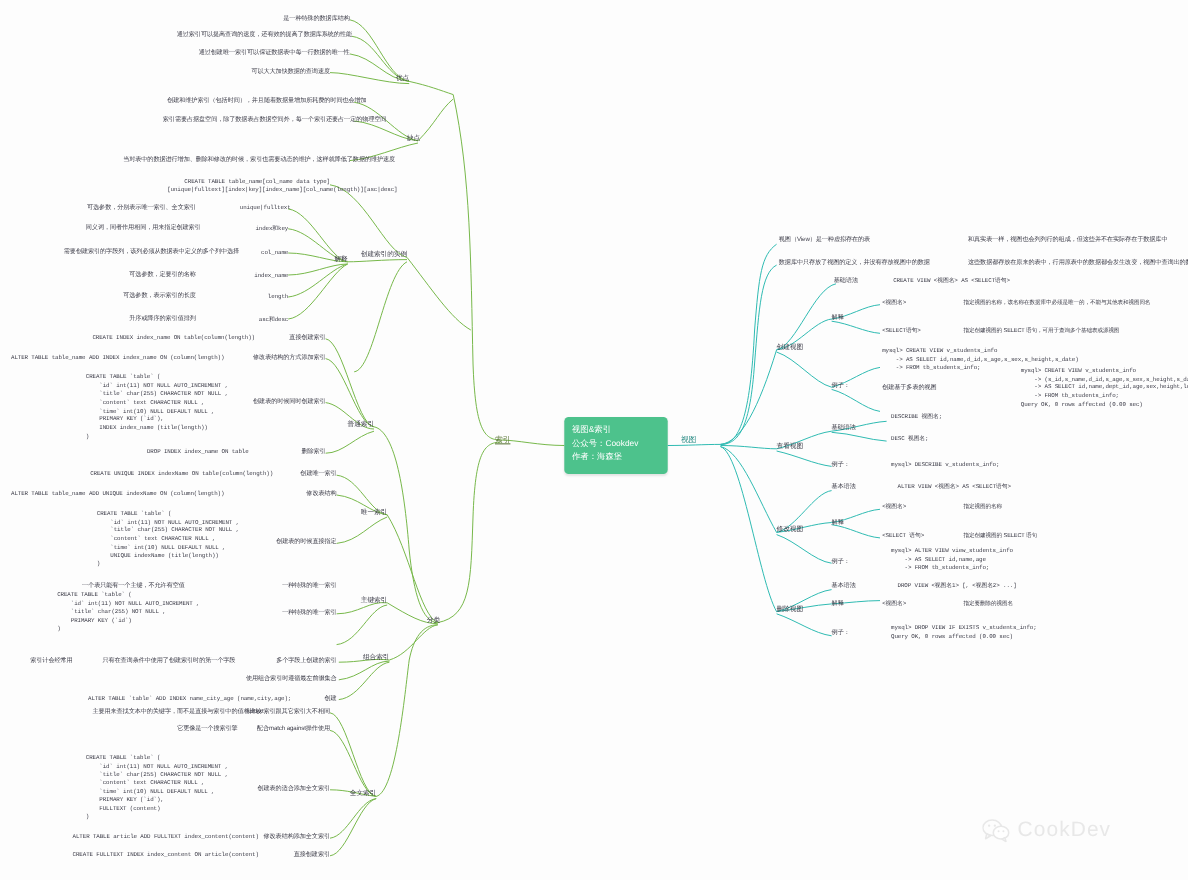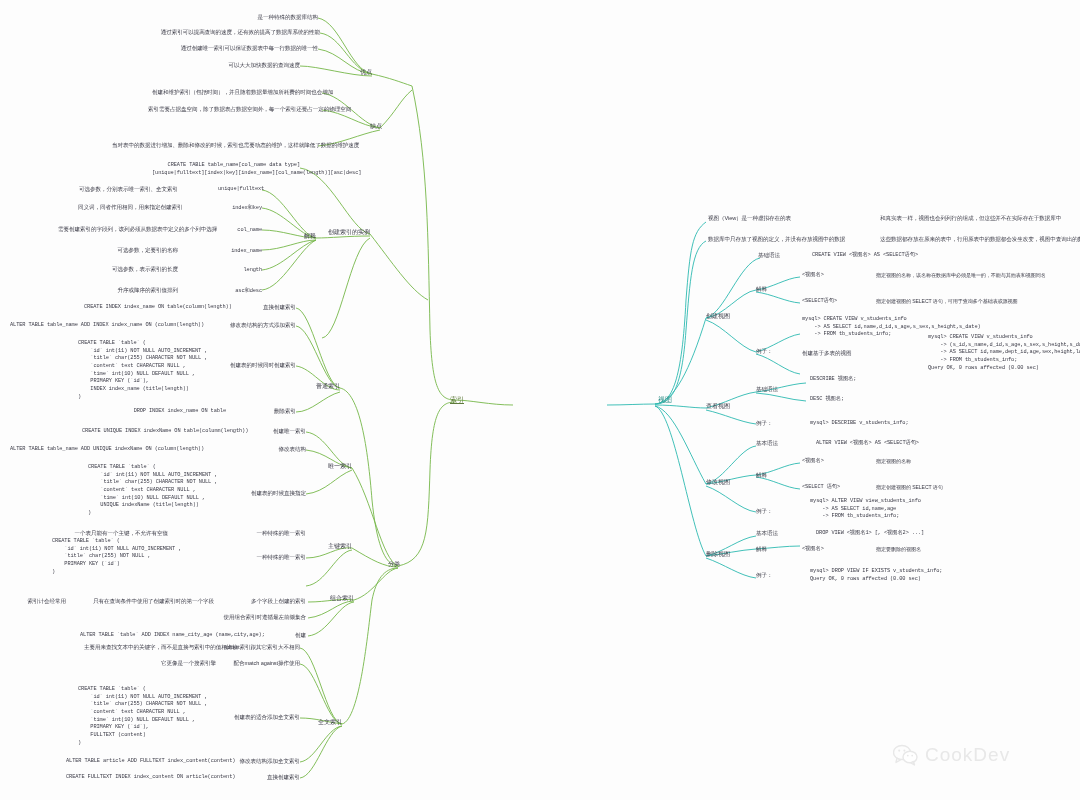--- a/index.html
+++ b/index.html
@@ -161,23 +161,26 @@
       <path d="M756 475 C 772 473, 786 464, 800 463"></path>
       <path d="M756 477 C 772 479, 786 488, 800 489"></path>
 
       <path d="M706 556 C 724 552, 740 538, 756 536"></path>
       <path d="M706 556 C 724 554, 740 550, 756 549"></path>
       <path d="M706 558 C 724 564, 740 576, 756 578"></path>
       <path d="M756 549 C 772 548, 786 546, 800 546"></path>
     </g>
   </svg>
 
+  <div class="root">视图&amp;索引
+公众号：Cookdev
+作者：海森堡</div>
 
   <div class="node t7 left-t" style="left:442px; top:396px; width:22px; color:#5f7a3c;text-decoration:underline;">索引</div>
-  <div class="node t7 right-t" style="left:658px; top:396px; width:22px; color:#2a8b84;">视图</div>
+  <div class="node t7 right-t" style="left:619px; top:396px; width:22px; color:#2a8b84;">视图</div>
 
   <div class="node t6 left-t" style="left:340px; top:68px; width:32px;">优点</div>
   <div class="node t6 left-t" style="left:350px; top:122px; width:32px;">缺点</div>
   <div class="node t6 left-t" style="left:282px; top:228px; width:88px;">创建索引的实例</div>
   <div class="node t6 left-t" style="left:374px; top:560px; width:26px;">分类</div>
 
   <div class="node t55 left-t" style="left:190px; top:14px; width:128px;">是一种特殊的数据库结构</div>
   <div class="node t55 left-t" style="left:150px; top:29px; width:170px;">通过索引可以提高查询的速度，还有效的提高了数据库系统的性能</div>
   <div class="node t55 left-t" style="left:160px; top:45px; width:158px;">通过创建唯一索引可以保证数据表中每一行数据的唯一性</div>
   <div class="node t55 left-t" style="left:190px; top:62px; width:110px;">可以大大加快数据的查询速度</div>

